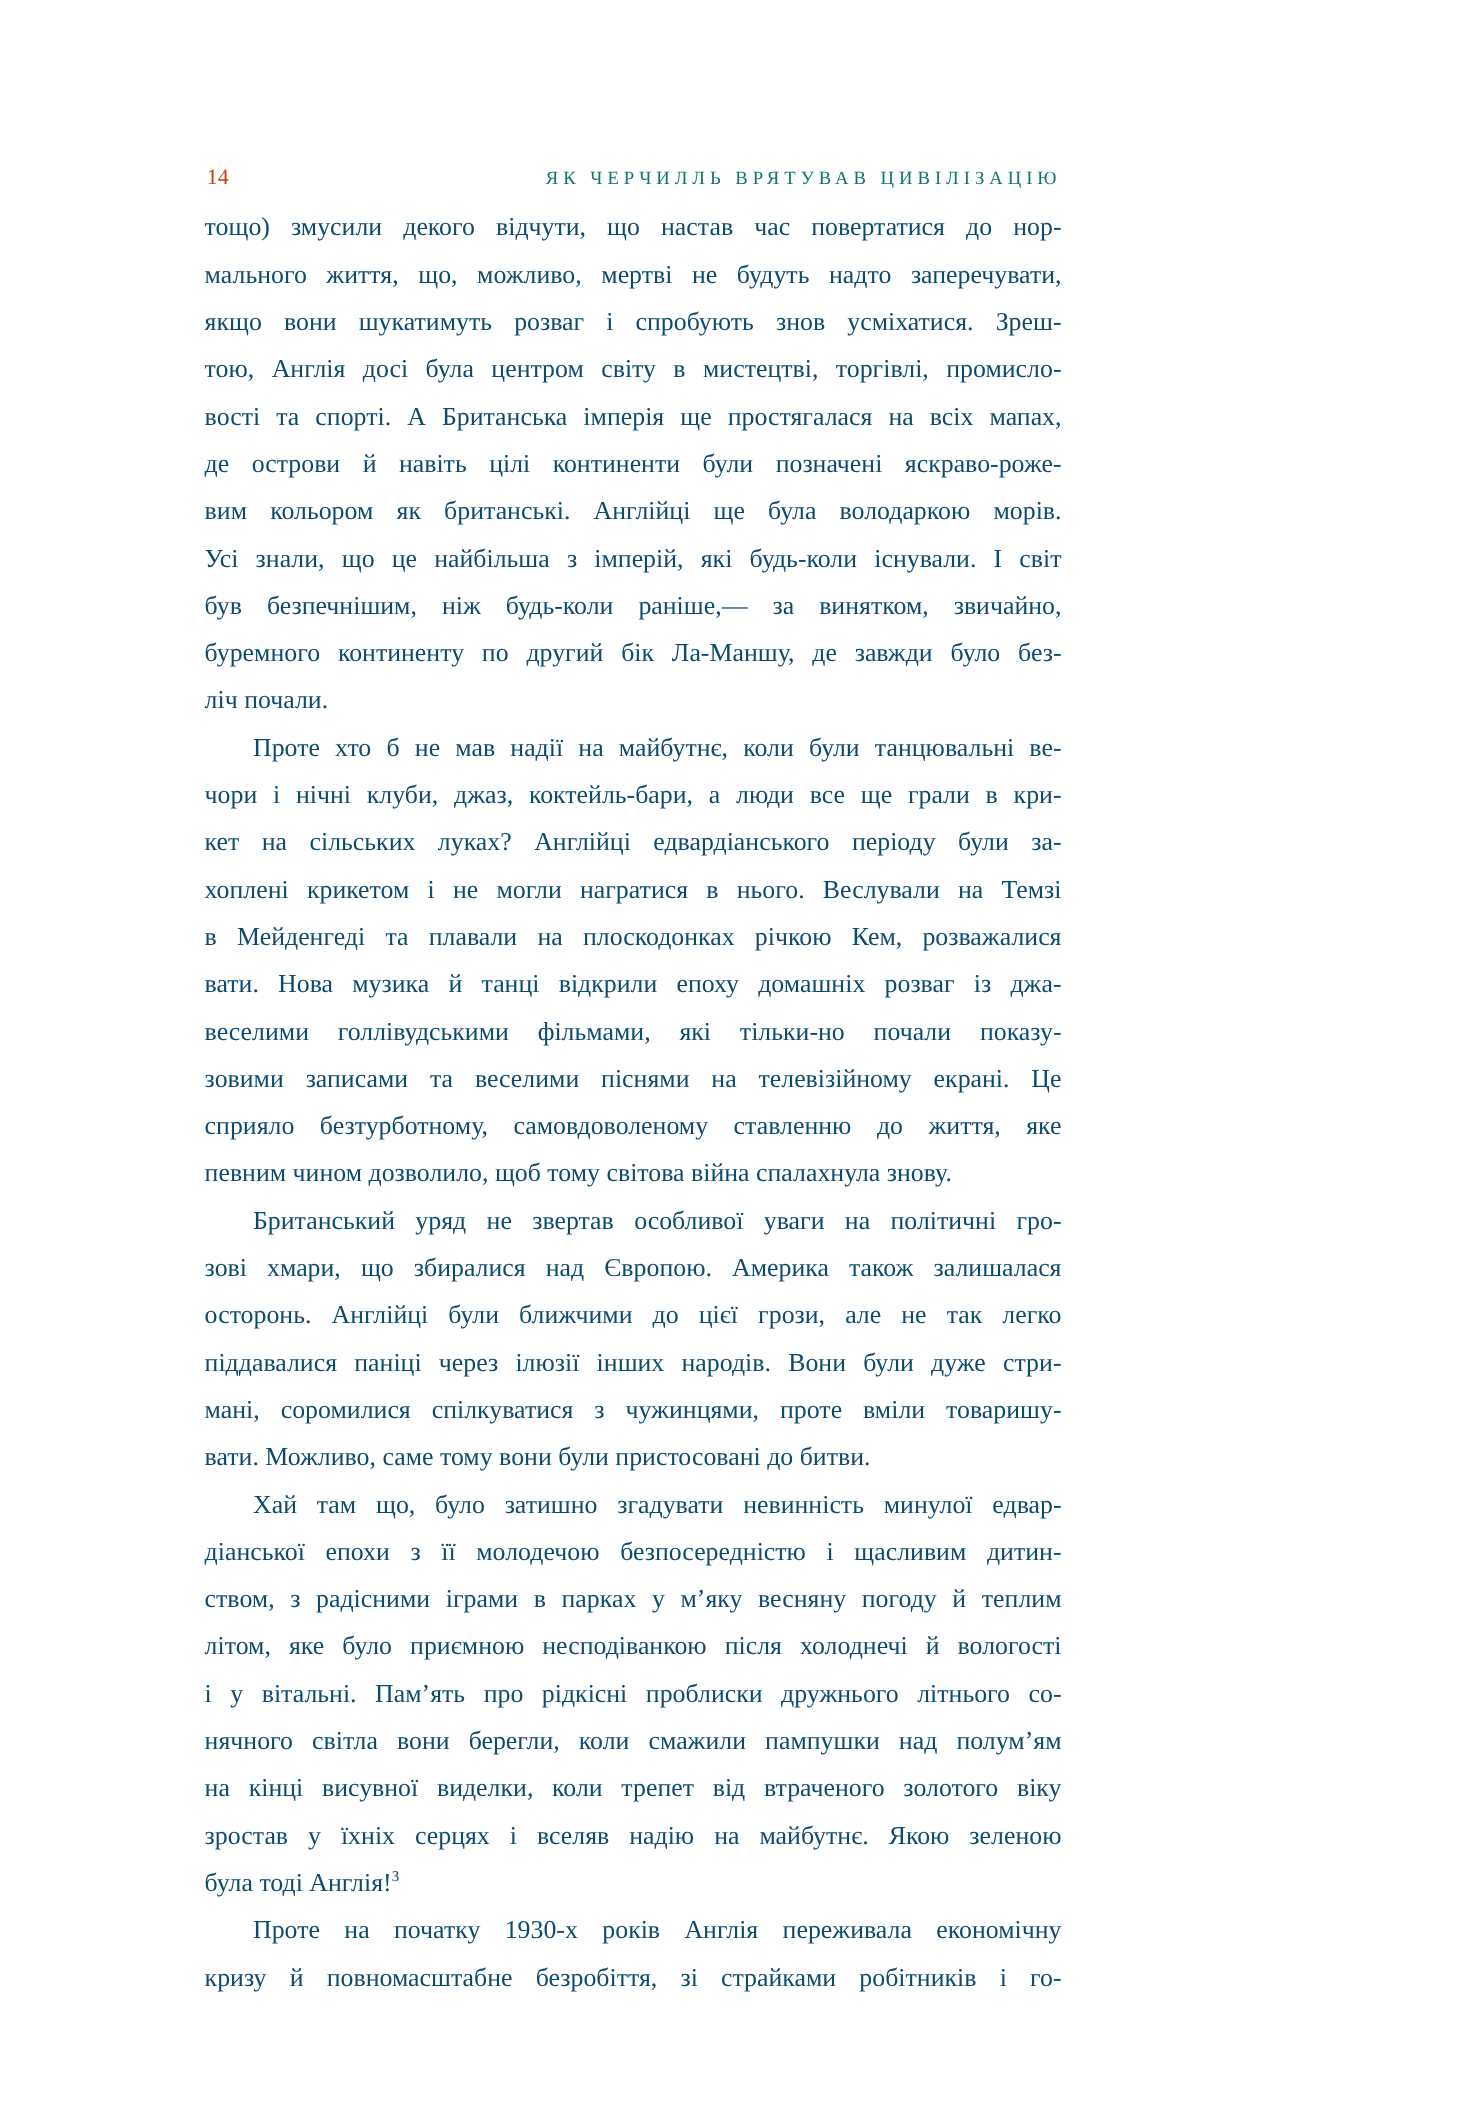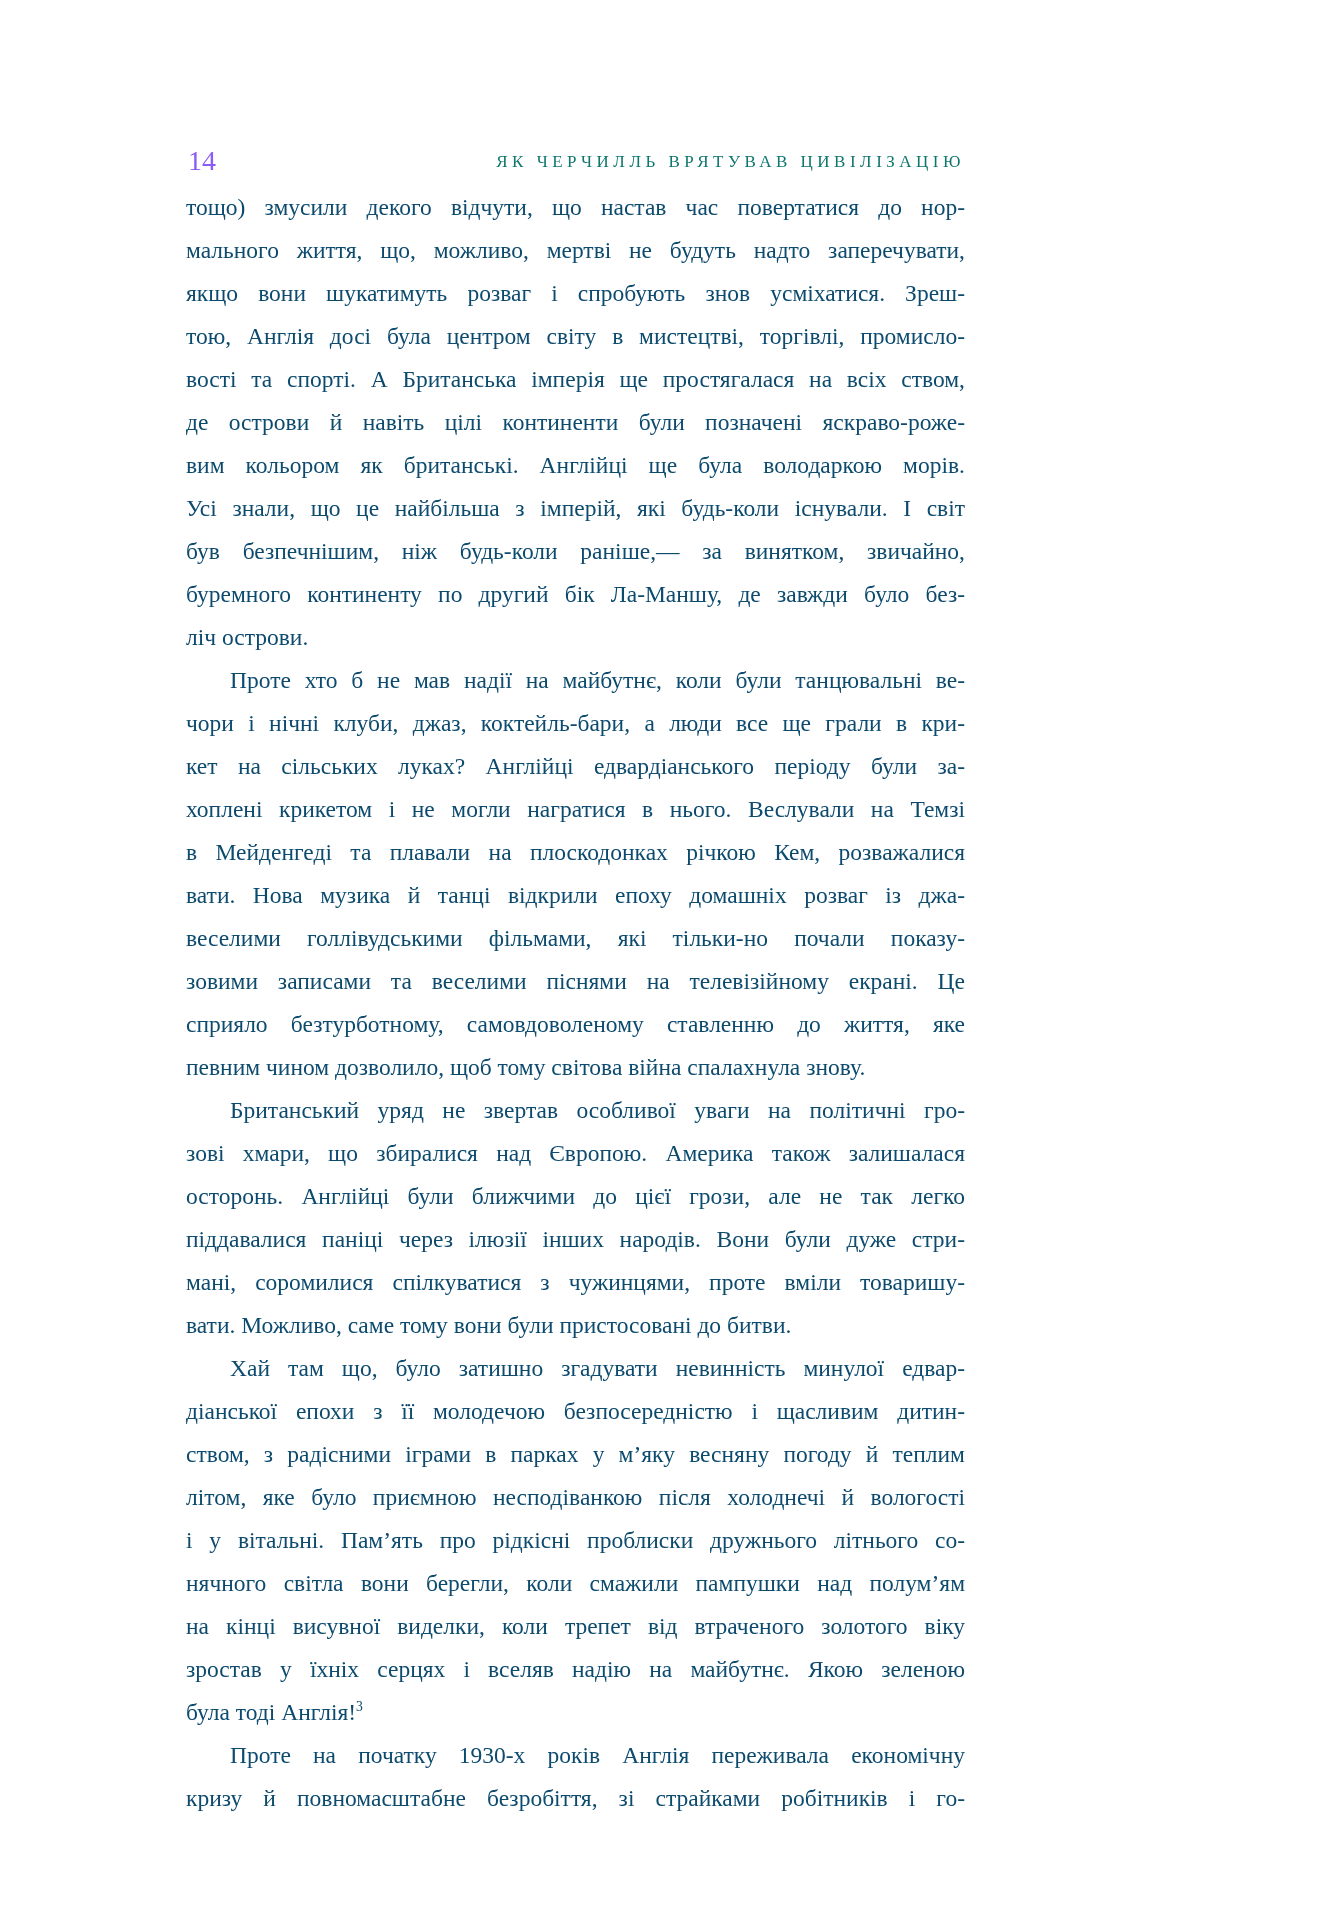--- a/index.html
+++ b/index.html
@@ -16,23 +16,23 @@
   }
   .page {
     position: absolute;
     inset: 0;
     background: #ffffff;
   }
   .header-pagenum {
     position: absolute;
     left: 188px;
     top: 146px;
-    font-size: 28px;
+    font-size: 20px;
     line-height: 30px;
-    color: #8b5cf6;
+    color: #c2410c;
   }
   .header-title {
     position: absolute;
     left: 186px;
     top: 148px;
     width: 779px;
     text-align: right;
     font-size: 17px;
     line-height: 28px;
     letter-spacing: 4.5px;
@@ -70,27 +70,27 @@
 
 <div class="page">
   <div class="header-pagenum">14</div>
   <div class="header-title">ЯК ЧЕРЧИЛЛЬ ВРЯТУВАВ ЦИВІЛІЗАЦІЮ</div>
   <div class="text-block">
       <div class="para">
         <div class="line">тощо) змусили декого відчути, що настав час повертатися до нор-</div>
         <div class="line">мального життя, що, можливо, мертві не будуть надто заперечувати,</div>
         <div class="line">якщо вони шукатимуть розваг і спробують знов усміхатися. Зреш-</div>
         <div class="line">тою, Англія досі була центром світу в мистецтві, торгівлі, промисло-</div>
-        <div class="line">вості та спорті. А Британська імперія ще простягалася на всіх ством,</div>
+        <div class="line">вості та спорті. А Британська імперія ще простягалася на всіх мапах,</div>
         <div class="line">де острови й навіть цілі континенти були позначені яскраво-роже-</div>
         <div class="line">вим кольором як британські. Англійці ще була володаркою морів.</div>
         <div class="line">Усі знали, що це найбільша з імперій, які будь-коли існували. І світ</div>
         <div class="line">був безпечнішим, ніж будь-коли раніше,— за винятком, звичайно,</div>
         <div class="line">буремного континенту по другий бік Ла-Маншу, де завжди було без-</div>
-        <div class="line final">ліч острови.</div>
+        <div class="line final">ліч почали.</div>
       </div>
       <div class="para">
         <div class="line indent">Проте хто б не мав надії на майбутнє, коли були танцювальні ве-</div>
         <div class="line">чори і нічні клуби, джаз, коктейль-бари, а люди все ще грали в кри-</div>
         <div class="line">кет на сільських луках? Англійці едвардіанського періоду були за-</div>
         <div class="line">хоплені крикетом і не могли награтися в нього. Веслували на Темзі</div>
         <div class="line">в Мейденгеді та плавали на плоскодонках річкою Кем, розважалися</div>
         <div class="line">вати. Нова музика й танці відкрили епоху домашніх розваг із джа-</div>
         <div class="line">веселими голлівудськими фільмами, які тільки-но почали показу-</div>
         <div class="line">зовими записами та веселими піснями на телевізійному екрані. Це</div>

